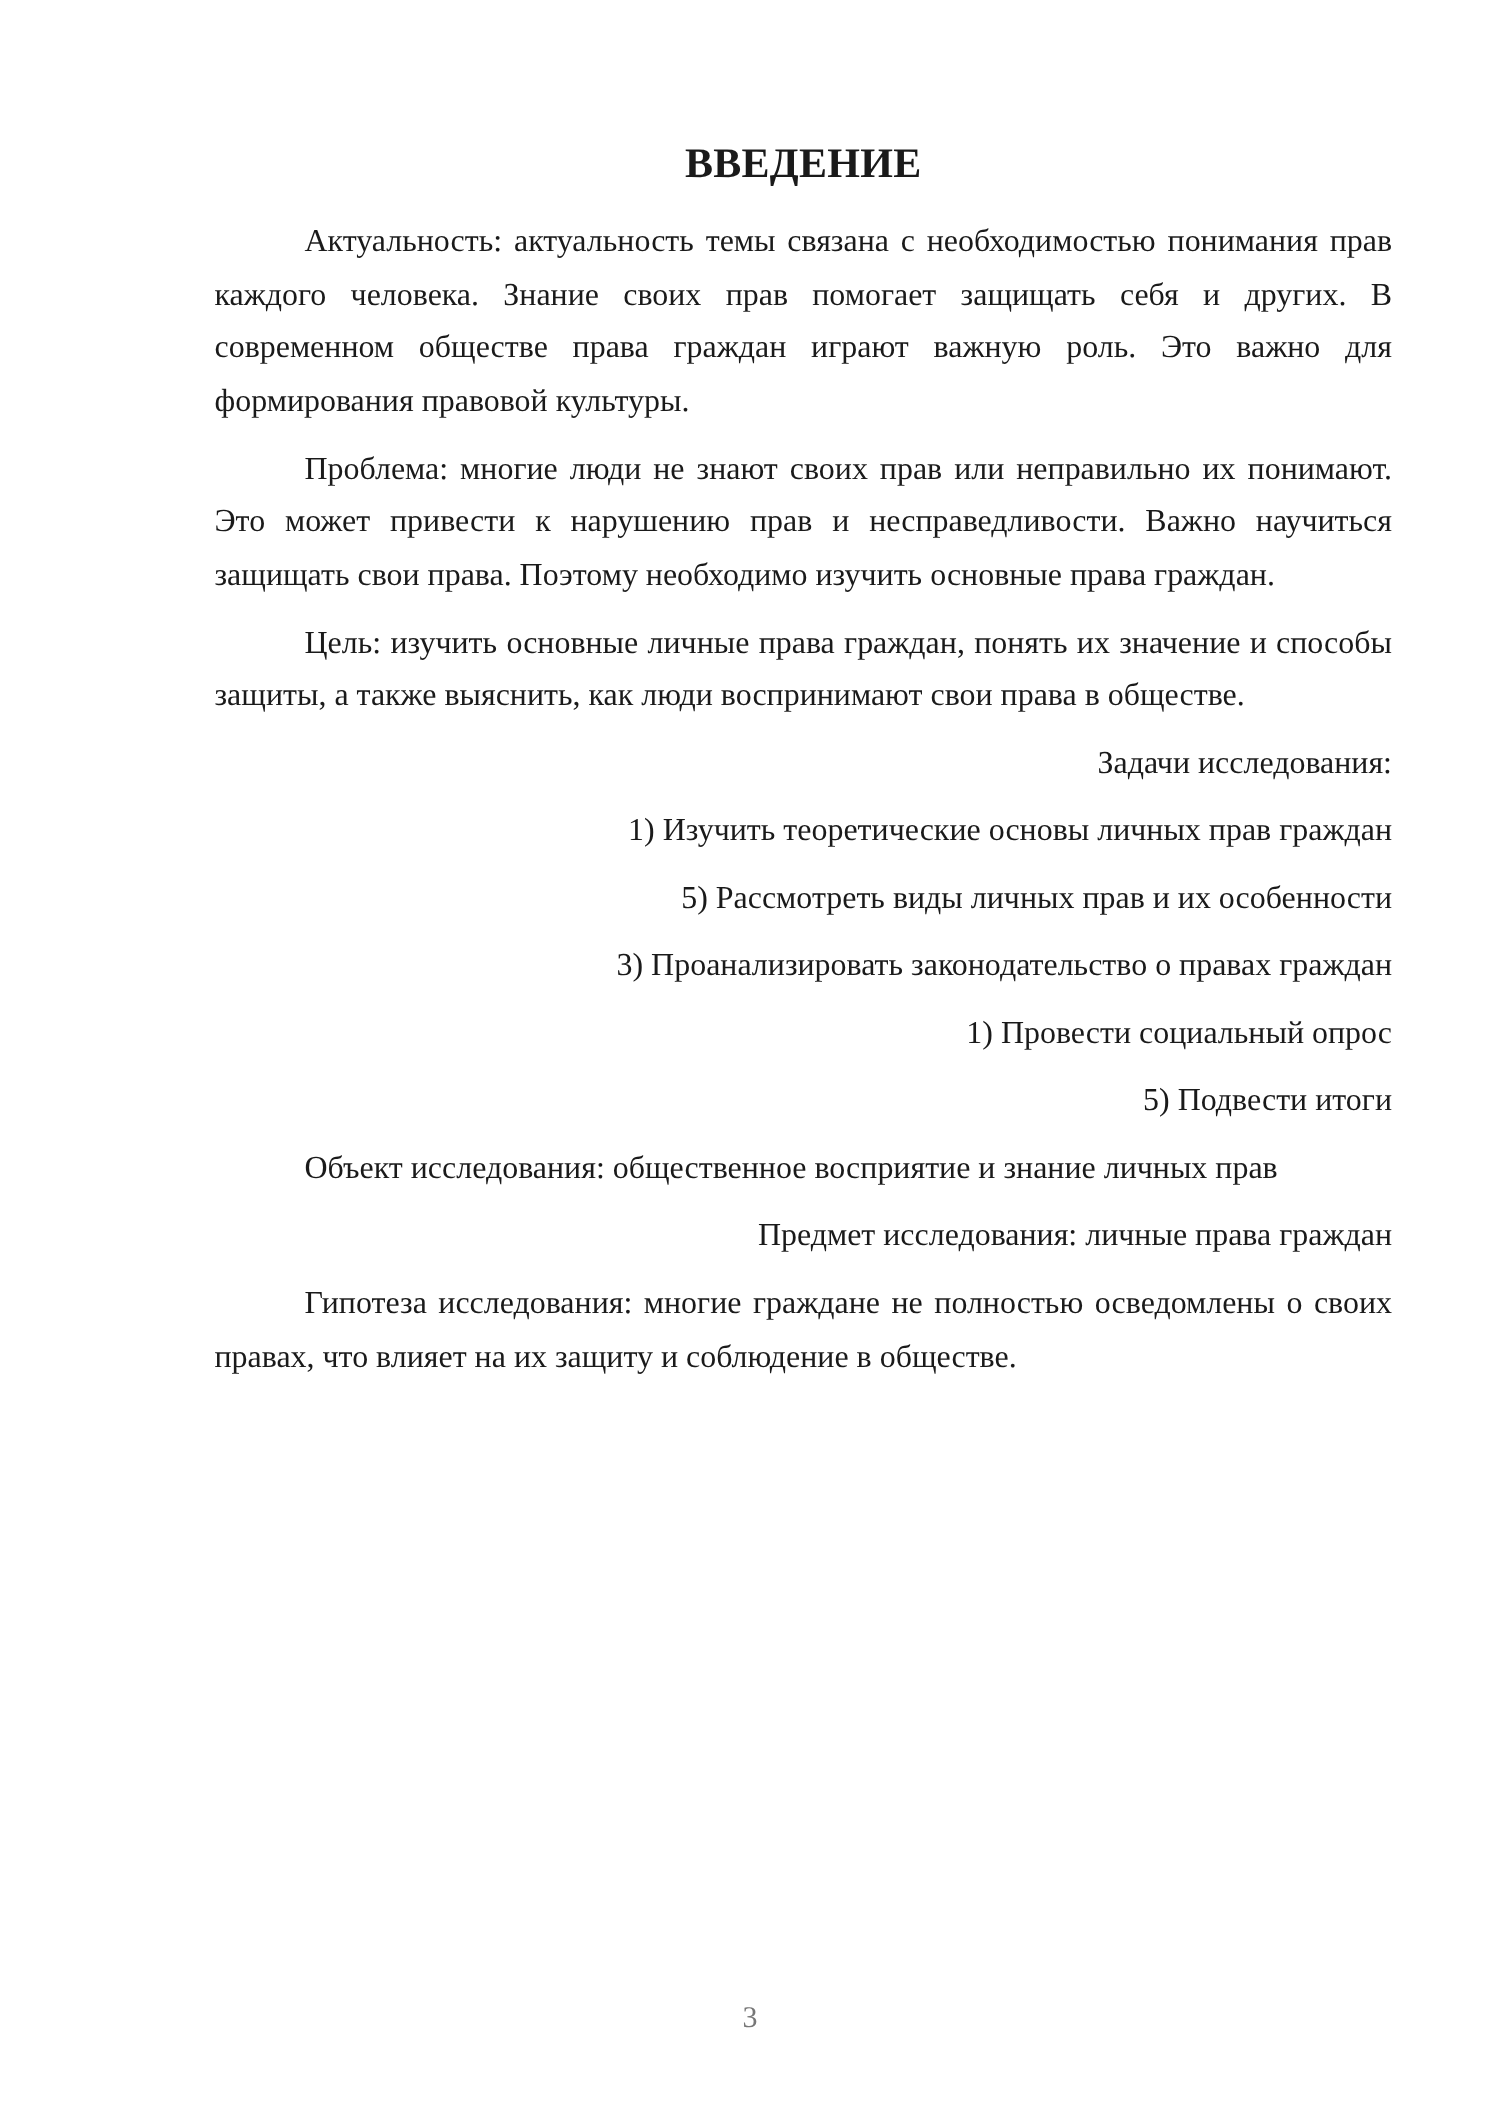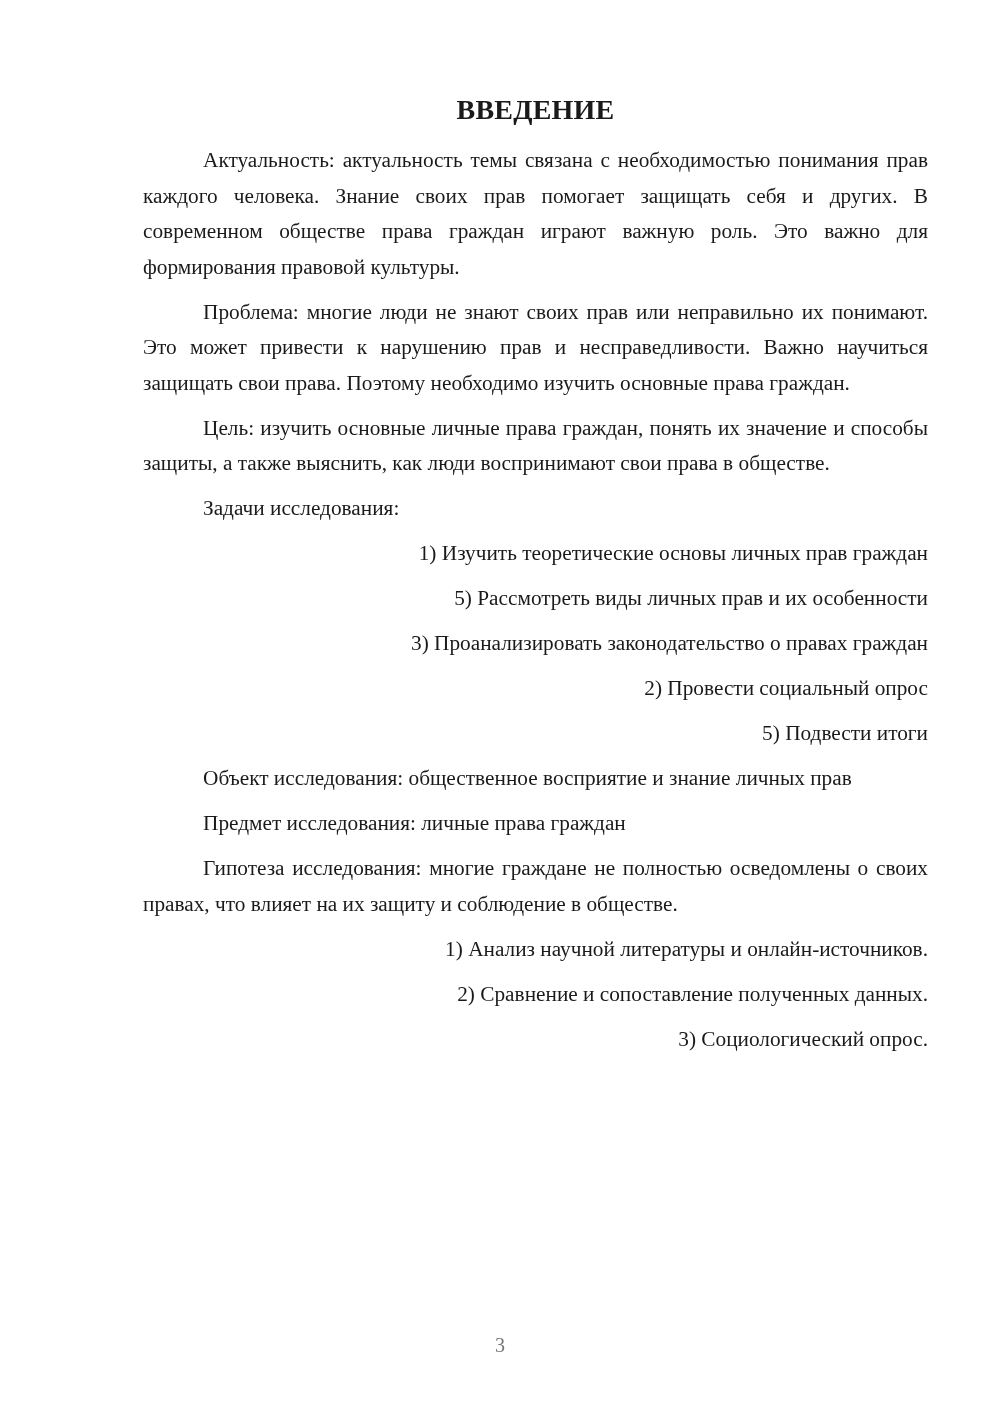--- a/index.html
+++ b/index.html
@@ -41,21 +41,21 @@
       line-height: 35.5px;
       font-family: Liberation Serif, serif;
     }
     .para {
       margin: 0 0 9.5px 0;
       text-indent: 60px;
       text-align: justify;
       text-justify: inter-word;
     }
     .para.no-justify {
-      text-align: left;
+      text-align: right;
     }
     .list-item {
       margin: 0 0 9.5px 0;
       padding-left: 31px;
       text-align: right;
     }
     .page-number {
       position: absolute;
       top: 1334px;
       left: 0;
@@ -74,29 +74,24 @@
   <div class="body-text">
     <p class="para">Актуальность: актуальность темы связана с необходимостью понимания прав каждого человека. Знание своих прав помогает защищать себя и других. В современном обществе права граждан играют важную роль. Это важно для формирования правовой культуры.</p>
     <p class="para">Проблема: многие люди не знают своих прав или неправильно их понимают. Это может привести к нарушению прав и несправедливости. Важно научиться защищать свои права. Поэтому необходимо изучить основные права граждан.</p>
     <p class="para">Цель: изучить основные личные права граждан, понять их значение и способы защиты, а также выяснить, как люди воспринимают свои права в обществе.</p>
     <p class="para no-justify">Задачи исследования:</p>
 
     <div>
       <p class="list-item">1) Изучить теоретические основы личных прав граждан</p>
       <p class="list-item">5) Рассмотреть виды личных прав и их особенности</p>
       <p class="list-item">3) Проанализировать законодательство о правах граждан</p>
-      <p class="list-item">2) Провести социальный опрос</p>
+      <p class="list-item">1) Провести социальный опрос</p>
       <p class="list-item">5) Подвести итоги</p>
     </div>
 
     <p class="para">Объект исследования: общественное восприятие и знание личных прав</p>
     <p class="para no-justify">Предмет исследования: личные права граждан</p>
     <p class="para">Гипотеза исследования: многие граждане не полностью осведомлены о своих правах, что влияет на их защиту и соблюдение в обществе.</p>
 
-    <div>
-      <p class="list-item">1) Анализ научной литературы и онлайн-источников.</p>
-      <p class="list-item">2) Сравнение и сопоставление полученных данных.</p>
-      <p class="list-item">3) Социологический опрос.</p>
-    </div>
   </div>
 </div>
 
 <div class="page-number">3</div>
 
 </body></html>

